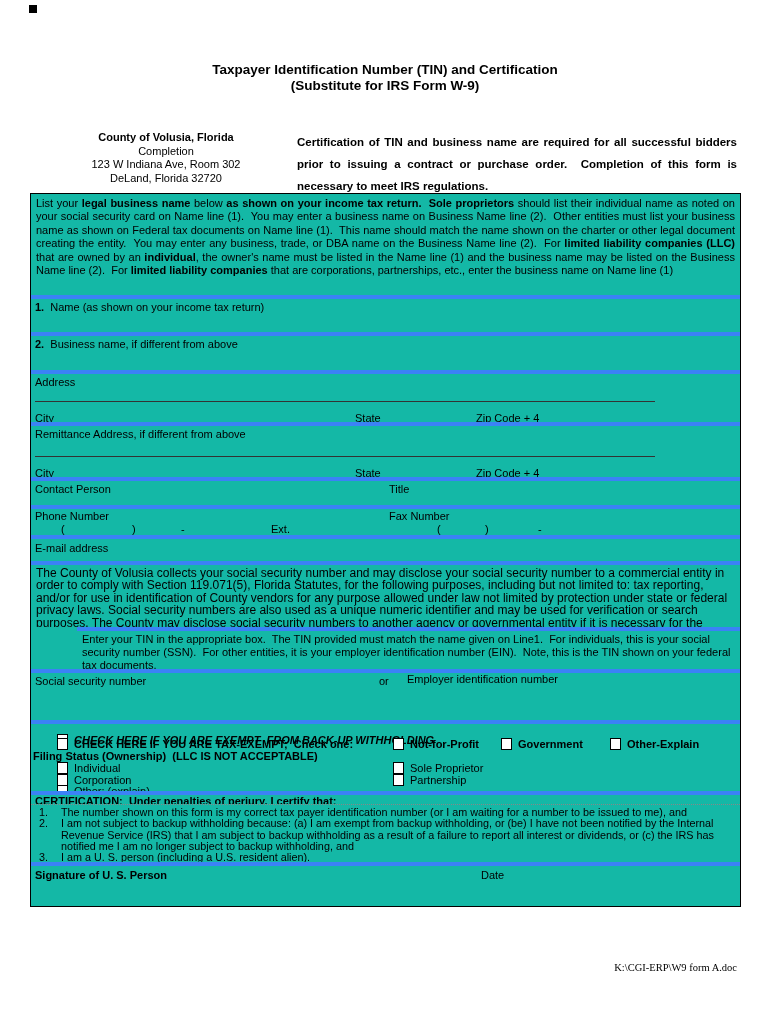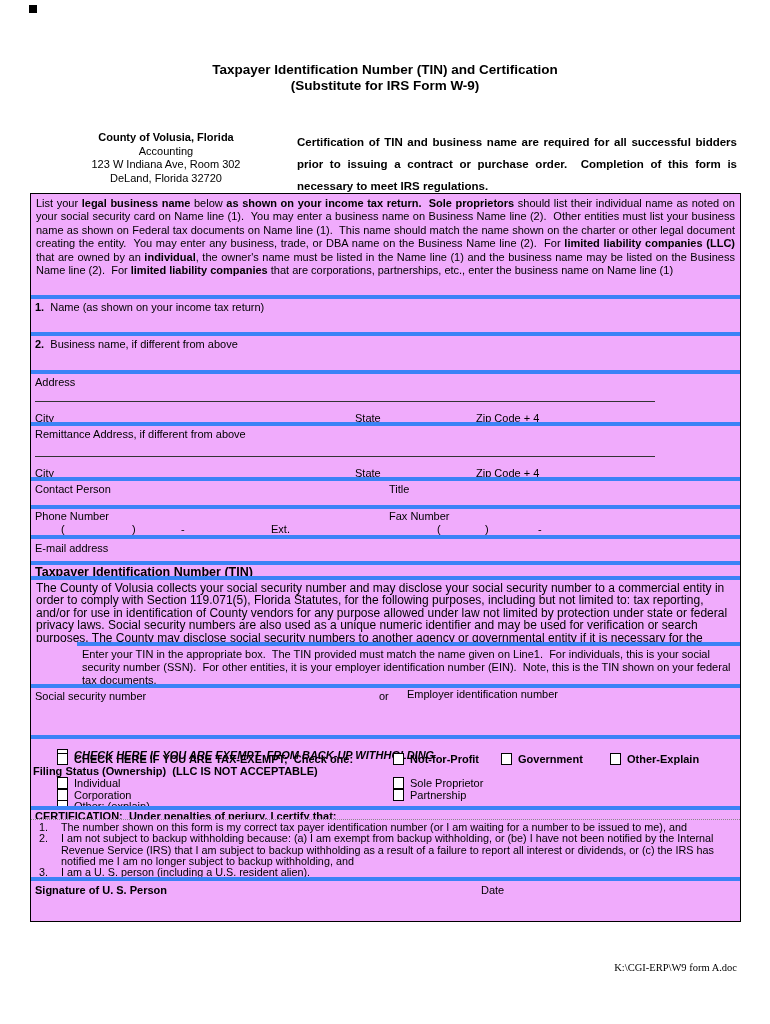--- a/index.html
+++ b/index.html
@@ -8,21 +8,21 @@
     font-family:"Liberation Sans",sans-serif;-webkit-font-smoothing:antialiased;
   }
   .scan-mark{position:absolute;left:29px;top:5px;width:8px;height:8px;background:#000;}
   .title{position:absolute;top:62px;left:0;width:770px;text-align:center;
     font-weight:bold;font-size:13.5px;line-height:15.5px;}
   .org{position:absolute;top:131px;left:50px;width:232px;text-align:center;
     font-size:11px;line-height:13.6px;}
   .org .org-name{font-weight:bold;}
   .notice{position:absolute;top:131px;left:297px;width:440px;font-weight:bold;
     font-size:11.5px;line-height:22px;text-align:justify;}
-  .form-table{position:absolute;top:193px;left:30px;width:709px;border:1px solid #000;background:#f0abfc;}
+  .form-table{position:absolute;top:193px;left:30px;width:709px;border:1px solid #000;background:#14b8a6;}
   .tr{position:relative;box-sizing:border-box;border-top:4px solid #3b82f6;overflow:hidden;font-size:11px;}
   .tr:first-child{border-top:none;}
   .no-top{border-top:none;}
   .b{font-weight:bold;}
   .row-intro{height:101px;padding:3px 5px;line-height:13.4px;text-align:justify;}
   .row-name{height:37px;padding:2px 4px;}
   .row-business{height:38px;padding:2px 4px;}
   .row-address{height:52px;}
   .row-remit{height:55px;}
   .row-contact{height:28px;}
@@ -54,21 +54,21 @@
 
 <div class="scan-mark"></div>
 
 <div class="title">
   <div>Taxpayer Identification Number (TIN) and Certification</div>
   <div>(Substitute for IRS Form W-9)</div>
 </div>
 
 <div class="org">
   <div class="org-name">County of Volusia, Florida</div>
-  <div>Accounting</div>
+  <div>Completion</div>
   <div>123 W Indiana Ave, Room 302</div>
   <div>DeLand, Florida 32720</div>
 </div>
 
 <div class="notice">Certification of TIN and business name are required for all successful bidders prior to issuing a contract or purchase order.&nbsp; Completion of this form is necessary to meet IRS regulations.</div>
 
 <div class="form-table">
 
   <div class="tr row-intro"><span>List your </span><span class="b">legal business name</span><span> below </span><span class="b">as shown on your income tax return.&nbsp; Sole proprietors</span><span> should list their individual name as noted on your social security card on Name line (1).&nbsp; You may enter a business name on Business Name line (2).&nbsp; Other entities must list your business name as shown on Federal tax documents on Name line (1).&nbsp; This name should match the name shown on the charter or other legal document creating the entity.&nbsp; You may enter any business, trade, or DBA name on the Business Name line (2).&nbsp; For </span><span class="b">limited liability companies (LLC)</span><span> that are owned by an </span><span class="b">individual</span><span>, the owner's name must be listed in the Name line (1) and the business name may be listed on the Business Name line (2).&nbsp; For </span><span class="b">limited liability companies</span><span> that are corporations, partnerships, etc., enter the business name on Name line (1)</span></div>
 
@@ -110,21 +110,20 @@
     <span class="abs" style="left:240px;top:14px;">Ext.</span>
     <span class="abs" style="left:406px;top:14px;">(</span>
     <span class="abs" style="left:454px;top:14px;">)</span>
     <span class="abs" style="left:507px;top:14px;">-</span>
   </div>
 
   <div class="tr row-email">
     <span>E-mail address</span>
   </div>
 
-  <div class="tr row-tinhead">Taxpayer Identification Number (TIN)</div>
 
   <div class="tr row-privacy">The County of Volusia collects your social security number and may disclose your social security number to a commercial entity in order to comply with Section 119.071(5), Florida Statutes, for the following purposes, including but not limited to: tax reporting, and/or for use in identification of County vendors for any purpose allowed under law not limited by protection under state or federal privacy laws. Social security numbers are also used as a unique numeric identifier and may be used for verification or search purposes. The County may disclose social security numbers to another agency or governmental entity if it is necessary for the receiving agency or governmental agency to perform its duties and responsibilities.</div>
 
   <div class="tr row-entertin">Enter your TIN in the appropriate box.&nbsp; The TIN provided must match the name given on Line1.&nbsp; For individuals, this is your social security number (SSN).&nbsp; For other entities, it is your employer identification number (EIN).&nbsp; Note, this is the TIN shown on your federal tax documents.</div>
 
   <div class="tr row-ssn">
     <span class="abs" style="left:4px;top:2px;">Social security number</span>
     <span class="abs" style="left:348px;top:2px;">or</span>
     <span class="abs" style="left:376px;top:0;">Employer identification number</span>
   </div>

